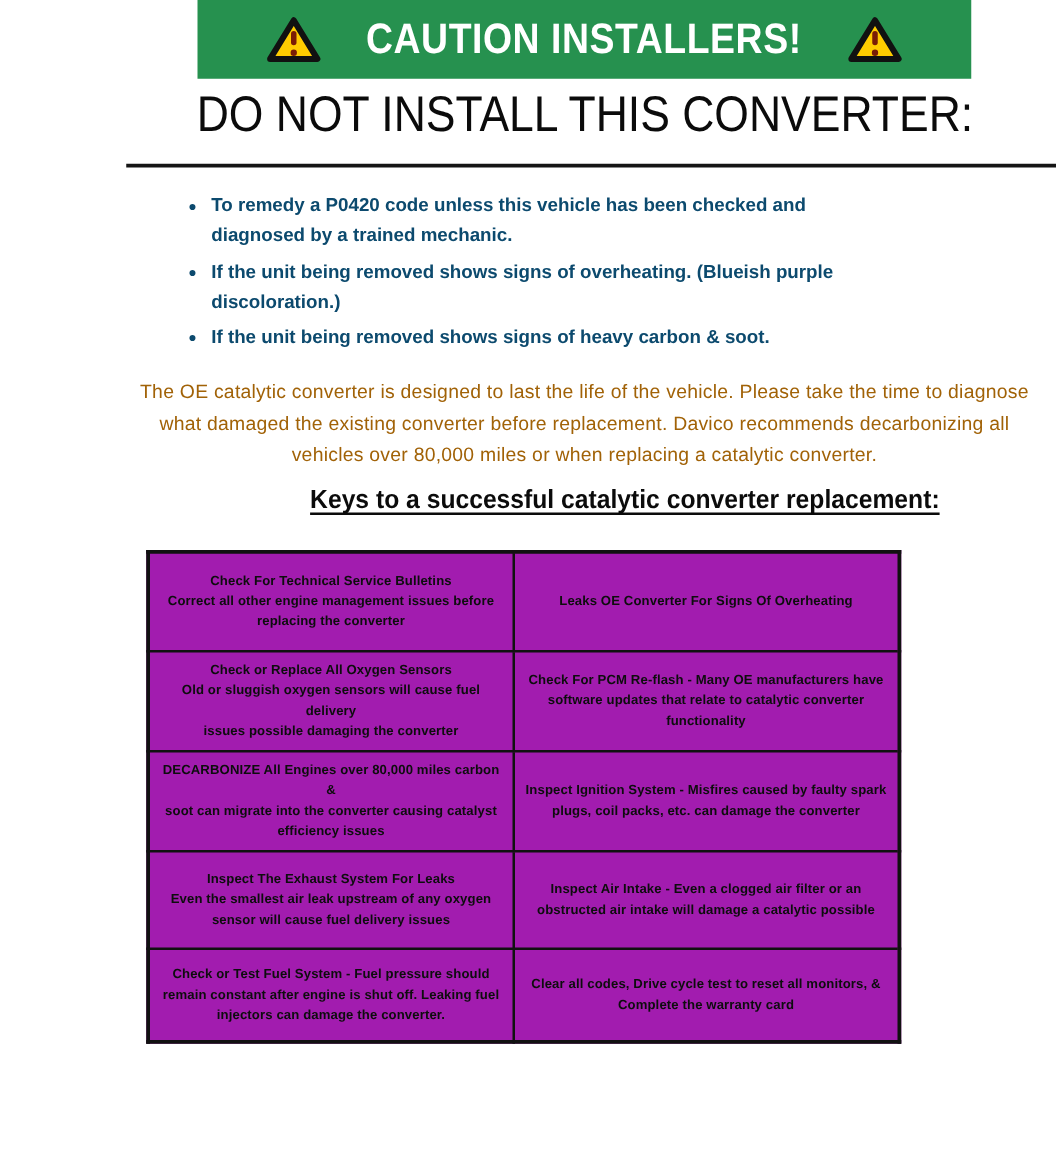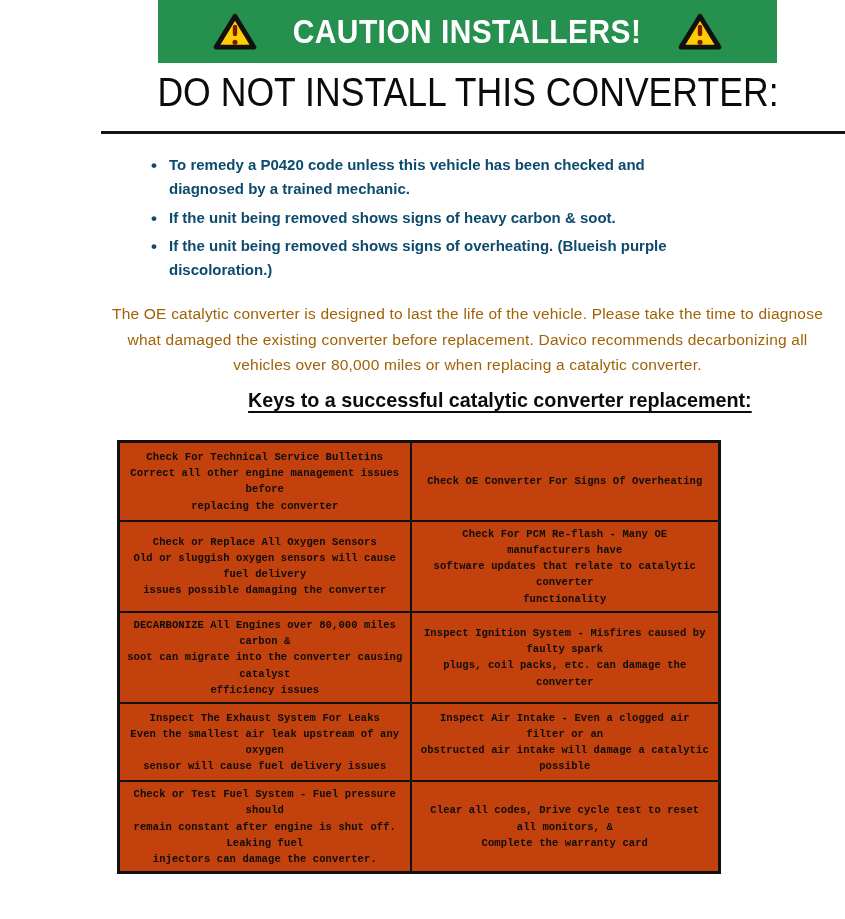--- a/index.html
+++ b/index.html
@@ -48,23 +48,22 @@
     font-size:21px;font-weight:bold;color:#0b0b0b;padding-left:32px;
   }
   .keys-heading span{
     display:inline-block;transform:scaleX(.94);transform-origin:50% 50%;white-space:nowrap;
     text-decoration:underline;text-decoration-thickness:2px;text-underline-offset:4px;
   }
 
   
   table.keys{
     position:absolute;left:72px;top:440px;width:604px;
-    border-collapse:collapse;background:#c2410c;
+    border-collapse:collapse;background:#a21caf;
     border:3px solid #111;
-    font-family:Liberation Mono, monospace;
   }
   table.keys td{
     border:2px solid #111;
     font-size:10.5px;font-weight:bold;line-height:1.55;color:#0d0d0d;
     text-align:center;vertical-align:middle;
     padding:4px 6px;white-space:pre-line;letter-spacing:.1px;
   }
   td.cell-left{width:48.6%;}
   td.cell-right{width:51.4%;}
   tr.r1{height:79px;} tr.r2{height:80px;} tr.r3{height:80px;}
@@ -91,40 +90,40 @@
 
   <div class="main-heading">
     <span>DO NOT INSTALL THIS CONVERTER:</span>
   </div>
 
   <div class="divider"></div>
 
   <ul class="bullets">
     <li>To remedy a P0420 code unless this vehicle has been checked and
 diagnosed by a trained mechanic.</li>
-    <li>If the unit being removed shows signs of heavy carbon &amp; soot.</li>
     <li>If the unit being removed shows signs of overheating. (Blueish purple
 discoloration.)</li>
+    <li>If the unit being removed shows signs of heavy carbon &amp; soot.</li>
   </ul>
 
   <div class="intro">The OE catalytic converter is designed to last the life of the vehicle. Please take the time to diagnose
 what damaged the existing converter before replacement. Davico recommends decarbonizing all
 vehicles over 80,000 miles or when replacing a catalytic converter.</div>
 
   <div class="keys-heading">
     <span>Keys to a successful catalytic converter replacement:</span>
   </div>
 
   <table class="keys">
     <tbody>
       <tr class="r1">
         <td class="cell-left">Check For Technical Service Bulletins
 Correct all other engine management issues before
 replacing the converter</td>
-        <td class="cell-right">Check OE Converter For Signs Of Overheating</td>
+        <td class="cell-right">Leaks OE Converter For Signs Of Overheating</td>
       </tr>
       <tr class="r2">
         <td class="cell-left">Check or Replace All Oxygen Sensors
 Old or sluggish oxygen sensors will cause fuel delivery
 issues possible damaging the converter</td>
         <td class="cell-right">Check For PCM Re-flash - Many OE manufacturers have
 software updates that relate to catalytic converter
 functionality</td>
       </tr>
       <tr class="r3">

